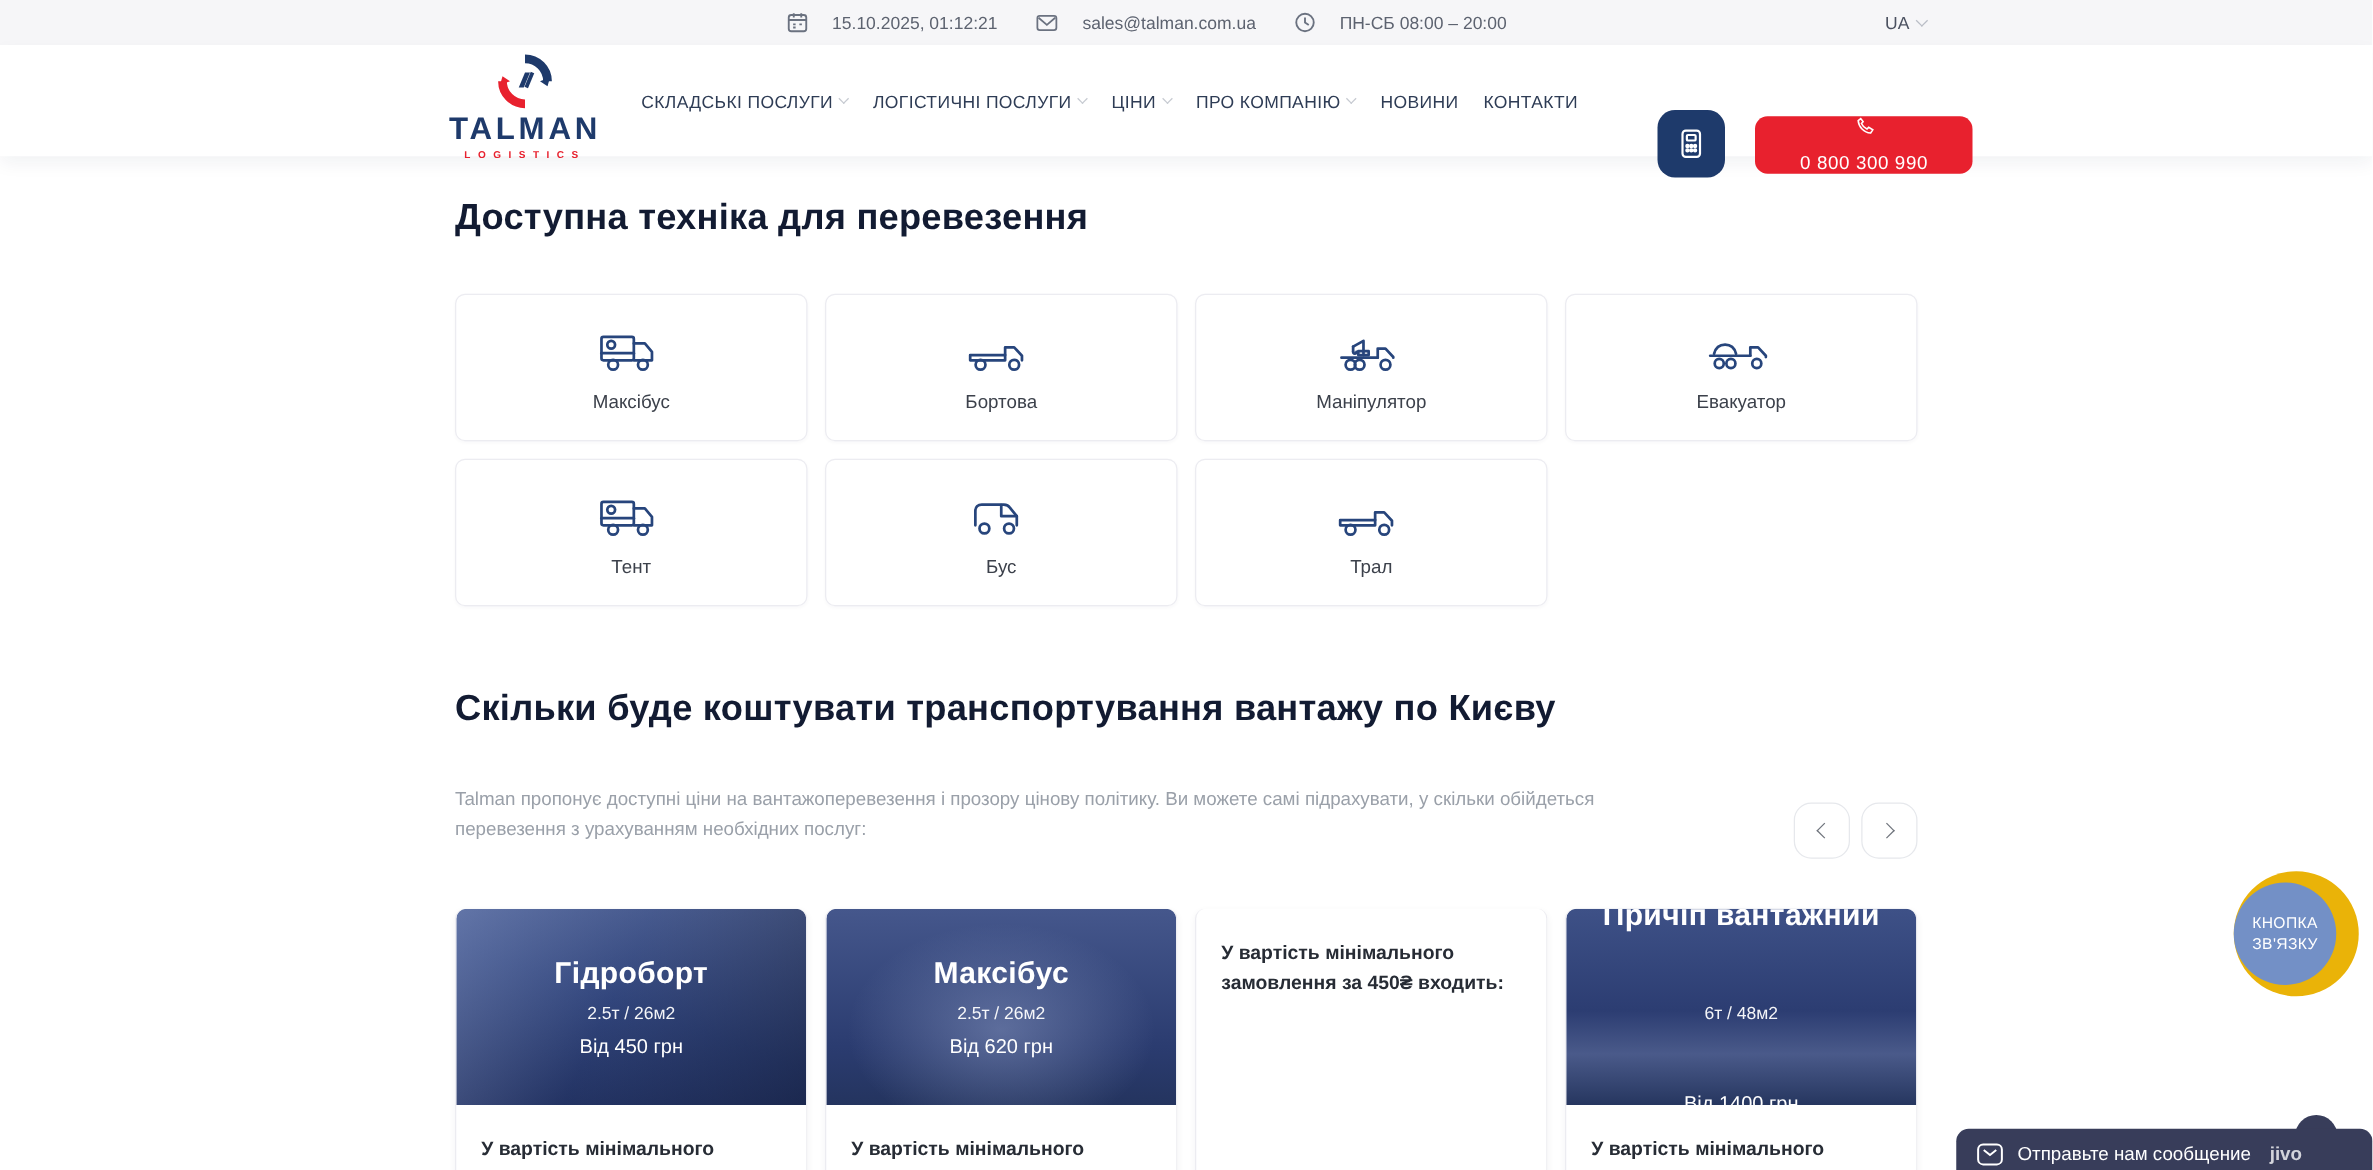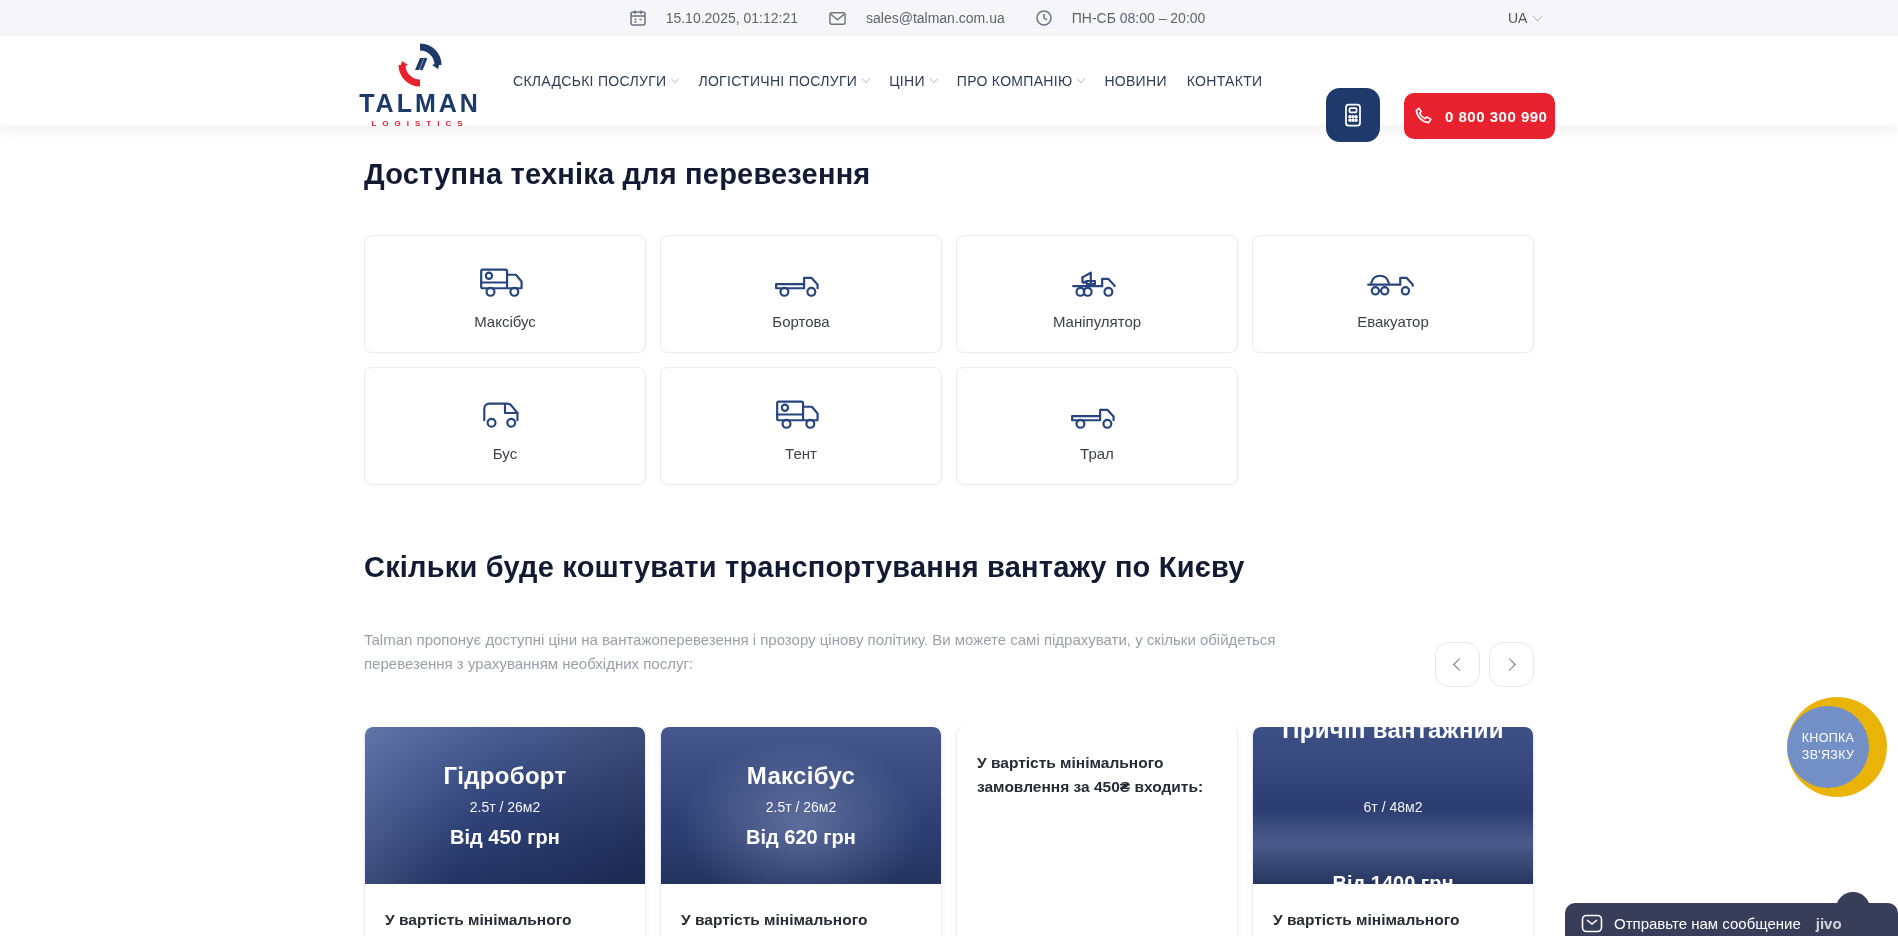--- a/index.html
+++ b/index.html
@@ -27,23 +27,23 @@
   .logo-title { font-size:25px; font-weight:800; color:#1e3a6b; letter-spacing:3px; margin-top:1px; }
   .logo-sub { font-size:8px; font-weight:700; color:#e8212e; letter-spacing:6px; margin-top:1px; }
   .nav { position:absolute; left:513px; top:0; height:100%; display:flex;
     align-items:center; gap:20px; }
   .nav-item { display:flex; align-items:center; gap:6px; font-size:14px; color:#2e3c55;
     letter-spacing:.3px; cursor:pointer; white-space:nowrap; }
   .nav-item .chev { border-color:#c6cad1; width:6px; height:6px; }
   .calc-btn { position:absolute; left:1326px; top:52px; width:54px; height:54px;
     background:#1e3a6b; border:none; border-radius:14px; display:flex;
     align-items:center; justify-content:center; cursor:pointer; }
-  .phone-btn { position:absolute; left:1404px; top:57px; height:46px; padding:0 8px;
+  .phone-btn { position:absolute; left:1404px; top:57px; height:46px; padding:0 36px;
     background:#e8212e; border:none; border-radius:10px; display:flex; align-items:center;
-    gap:12px; cursor:pointer; color:#fff; font-weight:700; font-size:15px; letter-spacing:.5px; }
+    gap:12px; cursor:pointer; color:#fff; font-weight:400; font-size:15px; letter-spacing:.5px;flex-direction:column; }
 
   
   .container { width:1170px; margin:0 auto; }
   .h2 { font-size:29px; font-weight:800; color:#121b32; letter-spacing:.2px; }
   .h2.first { margin-top:33px; }
   .vgrid { margin-top:44px; display:grid; grid-template-columns:repeat(4,282px);
     gap:14px; }
   .vcard { height:118px; background:#fff; border:1px solid #ececf1; border-radius:8px;
     box-shadow:0 1px 3px rgba(25,35,65,.03); display:flex; flex-direction:column;
     align-items:center; justify-content:center; padding-top:6px; cursor:pointer; }
@@ -69,21 +69,21 @@
     align-items:center; justify-content:center; color:#fff; text-align:center; }
   .pc1 { background:linear-gradient(115deg, rgba(130,148,196,.55), rgba(40,58,110,.15) 45%, rgba(8,15,40,.5)),
          linear-gradient(200deg,#5a6da0,#33477e 50%,#1d2b58); }
   .pc2 { background:radial-gradient(ellipse at 50% 62%, rgba(150,165,205,.45), rgba(0,0,0,0) 62%),
          linear-gradient(180deg,#45578c,#2b3c70 70%,#24345f); }
   .pc3 { background:radial-gradient(circle at 72% 88%, rgba(190,200,225,.4), transparent 45%),
          linear-gradient(125deg,#4d5f93,#35477c 45%,#232f5c); }
   .pc4 { background:linear-gradient(180deg,#3e5187,#2c3d72 52%,#4a5a8a 74%,#26365f);gap:46px; }
   .pc-title { font-size:24px; font-weight:800; letter-spacing:.3px; }
   .pc-spec  { font-size:14px; margin-top:9px; opacity:.95; }
-  .pc-price { font-size:20px; font-weight:700; margin-top:11px; }
+  .pc-price { font-size:16px; font-weight:400; margin-top:11px; }
   .pcard-body { padding:24px 20px 20px; }
   .pc-note { font-size:15.5px; font-weight:700; color:#272c35; line-height:24px; }
 
   
   .callback { position:absolute; left:1787px; top:697px; width:100px; height:100px;
     border-radius:50%; background:#eab308; display:flex; align-items:center;
     cursor:pointer; z-index:20; }
   .callback-inner { width:82px; height:82px; border-radius:50%; background:#7390c6;
     display:flex; flex-direction:column; align-items:center; justify-content:center;
     color:#fff; font-size:12.5px; line-height:17px; letter-spacing:.3px; }
@@ -256,29 +256,29 @@
       <div class="vlabel">Маніпулятор</div>
     </div>
     <div class="vcard">
       <svg class="vicon">
           <use href="#sym-tow"></use>
         </svg>
       <div class="vlabel">Евакуатор</div>
     </div>
     <div class="vcard">
       <svg class="vicon">
+          <use href="#sym-box"></use>
+        </svg>
+      <div class="vlabel">Тент</div>
+    </div>
+    <div class="vcard">
+      <svg class="vicon">
           <use href="#sym-van"></use>
         </svg>
       <div class="vlabel">Бус</div>
-    </div>
-    <div class="vcard">
-      <svg class="vicon">
-          <use href="#sym-box"></use>
-        </svg>
-      <div class="vlabel">Тент</div>
     </div>
     <div class="vcard">
       <svg class="vicon">
           <use href="#sym-flat"></use>
         </svg>
       <div class="vlabel">Трал</div>
     </div>
   </div>
 
   <h2 class="h2 second">Скільки буде коштувати транспортування вантажу по Києву</h2>

